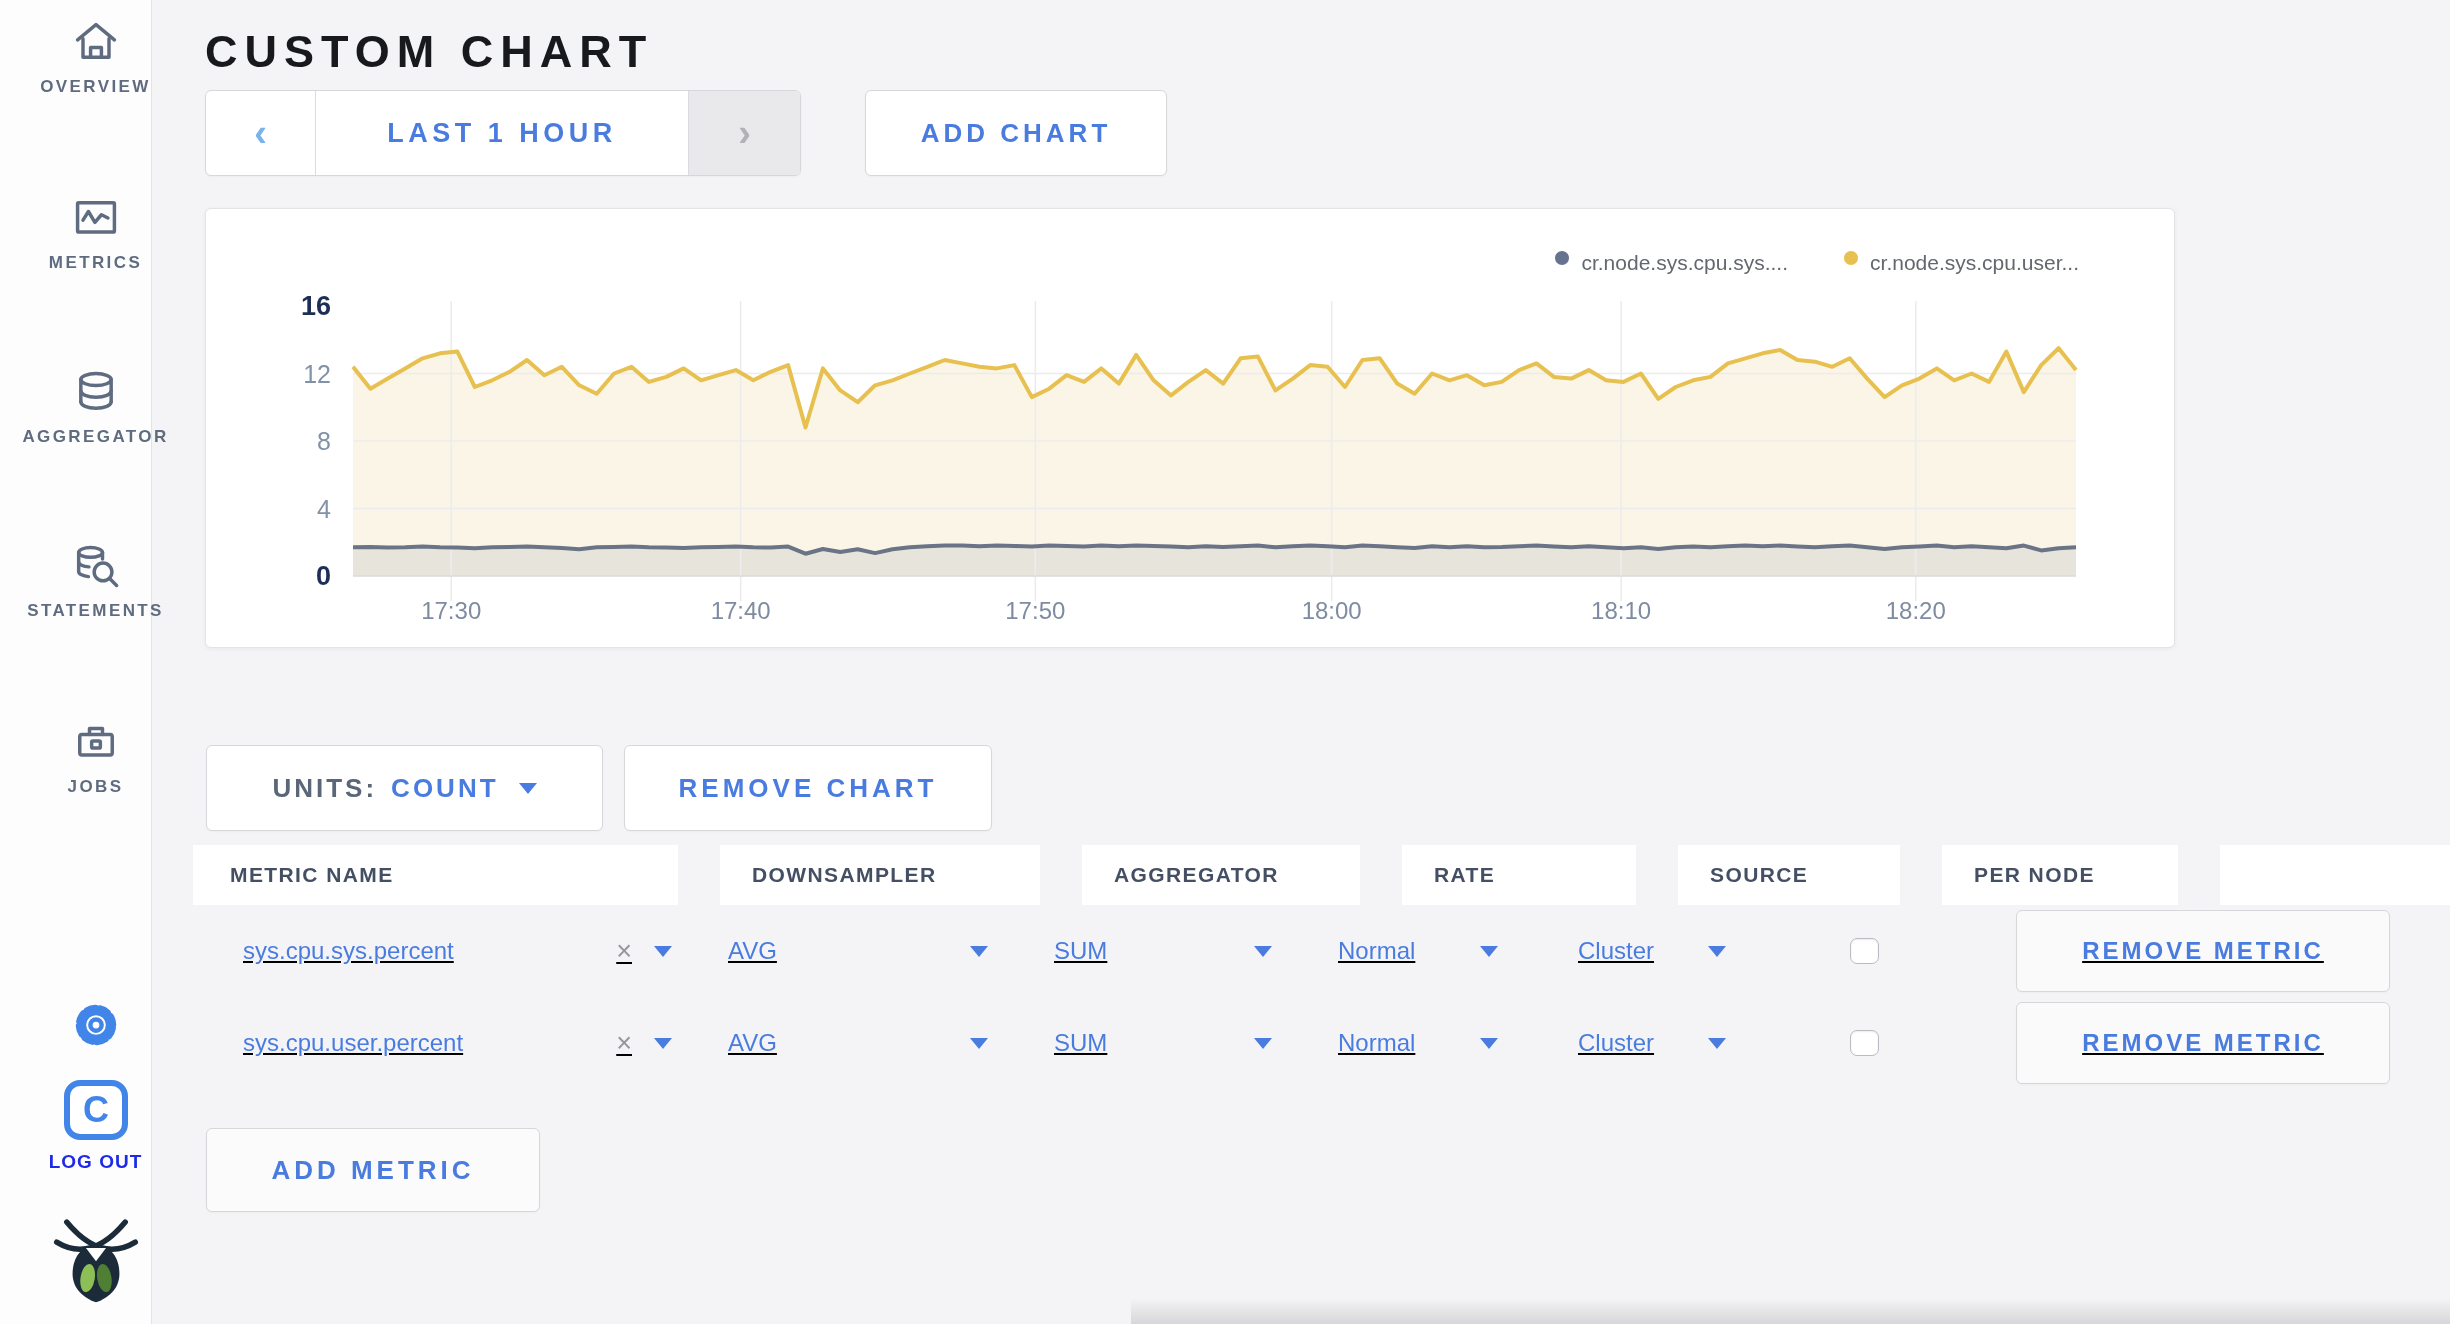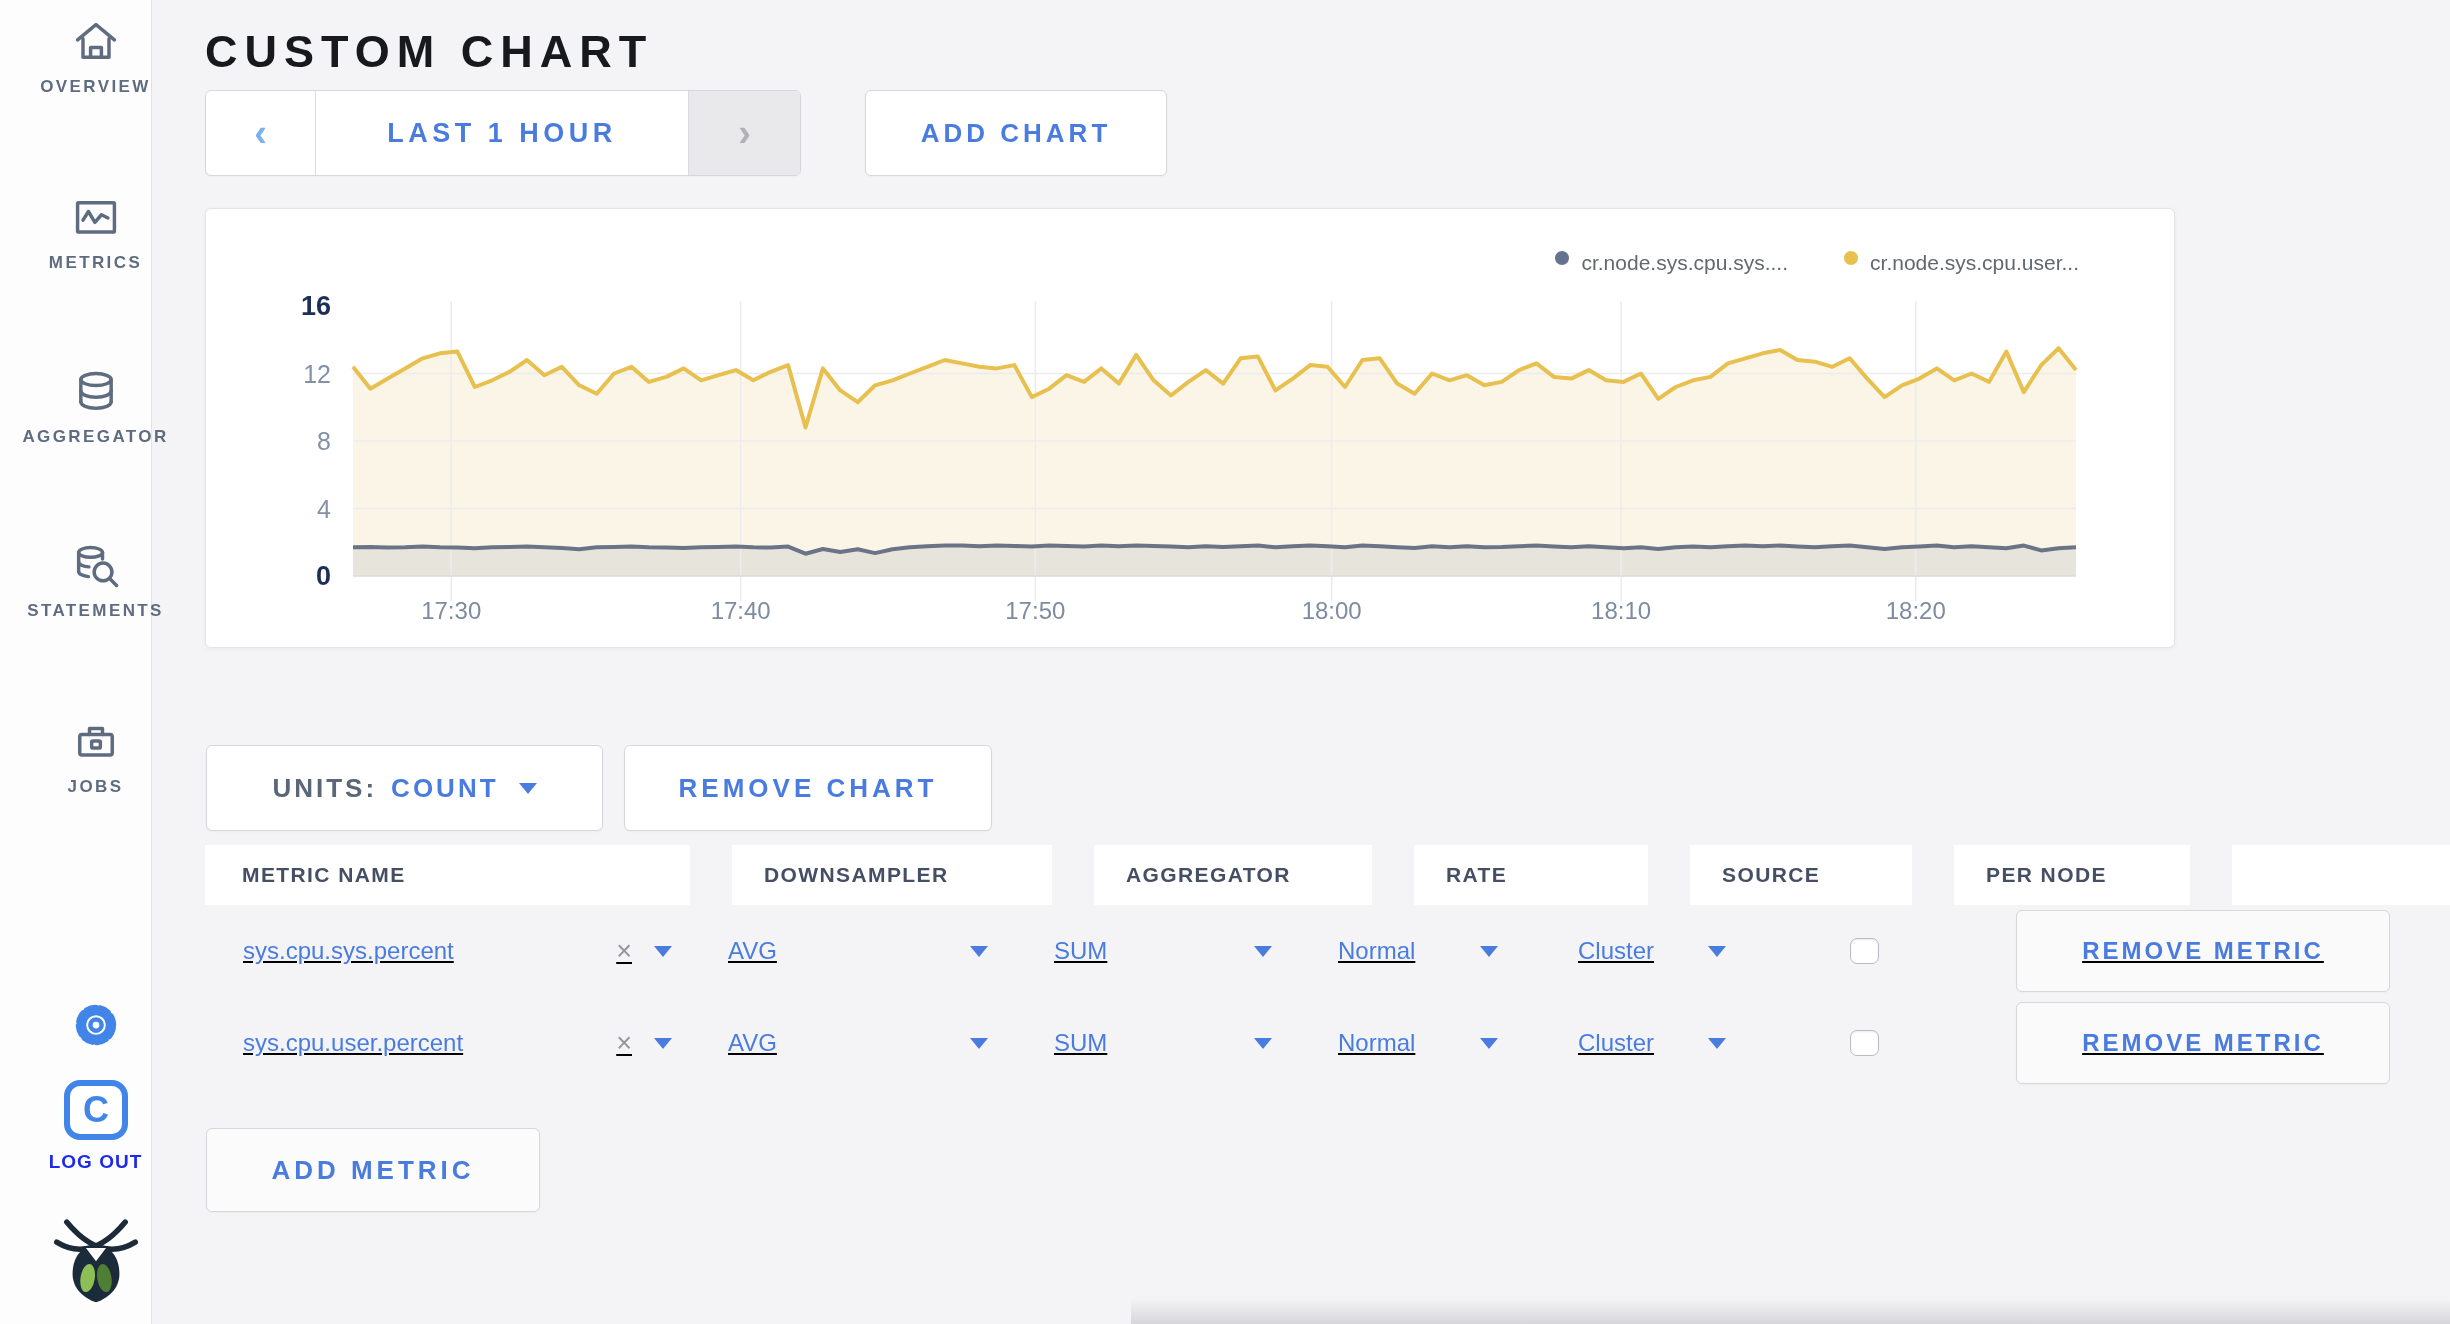--- a/index.html
+++ b/index.html
@@ -71,21 +71,21 @@
 
   
   .units-btn{position:absolute;left:55px;top:745px;width:397px;height:86px;gap:14px;}
   .units-label{color:#5a6778;letter-spacing:3px;}
   .units-value{color:#4a7ce0;letter-spacing:3px;}
   .remove-chart{position:absolute;left:473px;top:745px;width:368px;height:86px;}
   .caret{width:0;height:0;border-left:9px solid transparent;border-right:9px solid transparent;border-top:11px solid #4a7ce0;margin-left:6px;}
 
   
   .tbl-grid{display:grid;grid-template-columns:485px 320px 278px 234px 222px 236px 418px;column-gap:6px;}
-  .tbl-header{position:absolute;left:54px;top:845px;width:2230px;gap:42px;}
+  .tbl-header{position:absolute;left:42px;top:845px;width:2230px;gap:42px;}
   .hdr-cell{
     background:#ffffff;height:60px;display:flex;align-items:center;
     padding-left:32px;box-sizing:border-box;
     font-size:21px;font-weight:700;letter-spacing:1.4px;color:#454f63;
   }
   .hdr-cell.first{padding-left:37px;}
   .tbl-rows{position:absolute;left:54px;top:905px;width:2230px;}
   .mrow{height:92px;}
   .cell{display:flex;align-items:center;padding-left:32px;box-sizing:border-box;position:relative;text-decoration:underline;}
   .cell.first{padding-left:38px;}

